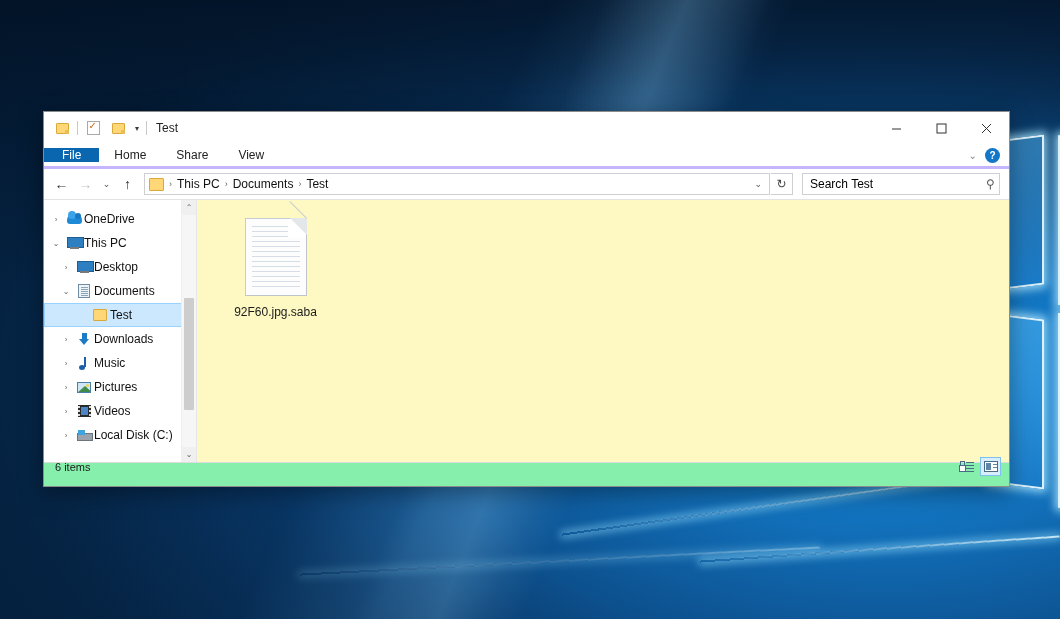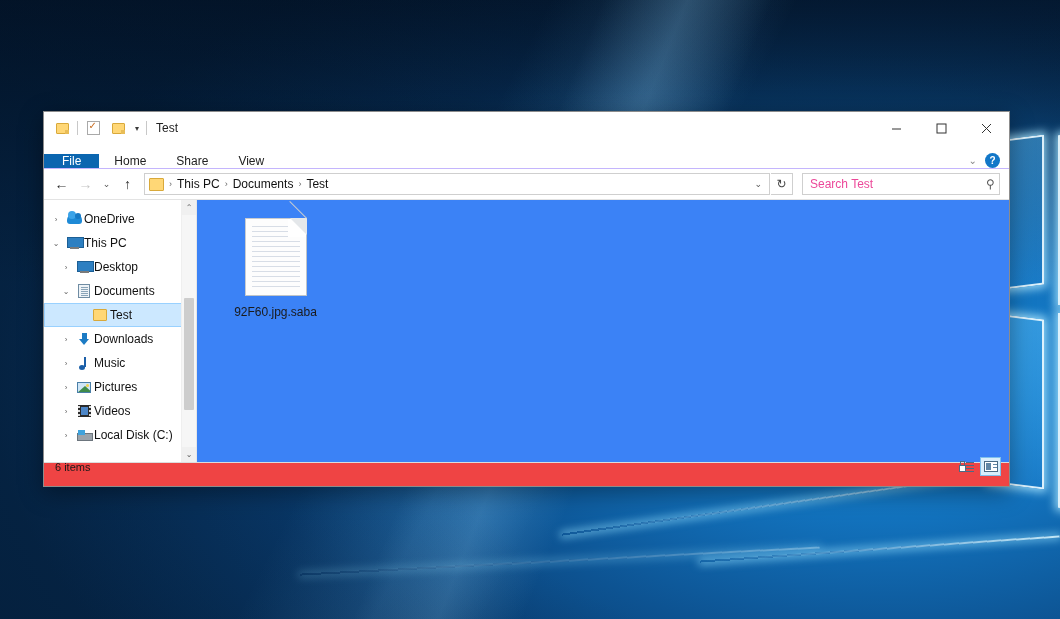--- a/index.html
+++ b/index.html
@@ -104,23 +104,23 @@
   .winbtns { margin-left: auto; display: flex; height: 32px; }
   .wbtn {
     width: 45px; height: 32px;
     display: flex; align-items: center; justify-content: center;
     color: #333;
   }
 
   
   .ribbon {
     height: 25px; flex: 0 0 25px;
-    display: flex; align-items: flex-end;
+    display: flex; align-items: center;
     background: #ffffff;
-    border-bottom: 1px solid #c4b5fd;
+    border-bottom: 3px solid #c4b5fd;
     position: relative;
   }
   .rtab {
     padding: 0 15px; display: flex; align-items: center;
     font-size: 12px; color: #222;
   }
   .rtab.file { background: #0b66b0; color: #fff; padding: 0 18px; }
   .ribbon-right { margin-left: auto; display: flex; align-items: center; gap: 8px; padding-right: 9px; }
   .collapse-chev { font-size: 10px; color: #888; }
   .help-icon {
@@ -166,21 +166,21 @@
     width: 22px; height: 22px; flex: none;
     border: 1px solid #cfcfcf; border-left: none;
     display: flex; align-items: center; justify-content: center;
     font-size: 12px; color: #444; background: #fff;
   }
   .searchbox {
     width: 198px; height: 22px; flex: none; margin-left: 8px;
     border: 1px solid #cfcfcf; background: #fff;
     display: flex; align-items: center; padding: 0 4px 0 7px;
   }
-  .search-ph { flex: 1; font-size: 12px; color: #ec4899; }
+  .search-ph { flex: 1; font-size: 12px; color: #000000; }
   .search-mag { font-size: 12px; color: #5a5a5a; transform: scaleX(-1); }
 
   
   .wbody { flex: 1 1 auto; display: flex; min-height: 0; border-top: 1px solid #e3e3e3; }
 
   .navpane {
     width: 152px; flex: none;
     background: #ffffff;
     position: relative;
     overflow: hidden;
@@ -240,21 +240,21 @@
     height: 15px; display: flex; align-items: center; justify-content: center;
     font-size: 8px; color: #606060; background: #f0f0f0;
   }
   .navscroll .arrow.bot { position: absolute; bottom: 0; left: 0; right: 0; }
   .navscroll .thumb {
     position: absolute; left: 2px; right: 2px; top: 98px; height: 112px;
     background: #cdcdcd; border-radius: 1px;
   }
 
   .fileview {
-    flex: 1 1 auto; background: #3b82f6;
+    flex: 1 1 auto; background: #fef9c3;
     border-left: 1px solid #e6e6e6;
     padding: 14px 0 0 22px;
     display: flex; flex-wrap: wrap;
     align-content: flex-start;
     overflow: hidden;
   }
   .fileitem {
     width: 113px; height: 120px;
     display: flex; flex-direction: column; align-items: center;
     padding-top: 4px;
@@ -288,21 +288,21 @@
   }
   .filelabel {
     margin-top: 9px; font-size: 12px; color: #1a1a1a;
     white-space: nowrap;
   }
 
   
   .statusbar {
     height: 24px; flex: 0 0 24px;
     border-top: 1px solid #dcdcdc;
-    background: #ef4444;
+    background: #86efac;
     display: flex; align-items: center;
     padding: 0 8px 16px 11px;
     font-size: 11px; color: #1a1a1a;
   }
   .viewbtns { margin-left: auto; display: flex; gap: 3px; align-items: center; }
   .vbtn {
     width: 21px; height: 19px;
     display: flex; align-items: center; justify-content: center;
   }
   .vbtn.active { border: 1px solid #7fc0ec; background: #d8eefc; }

